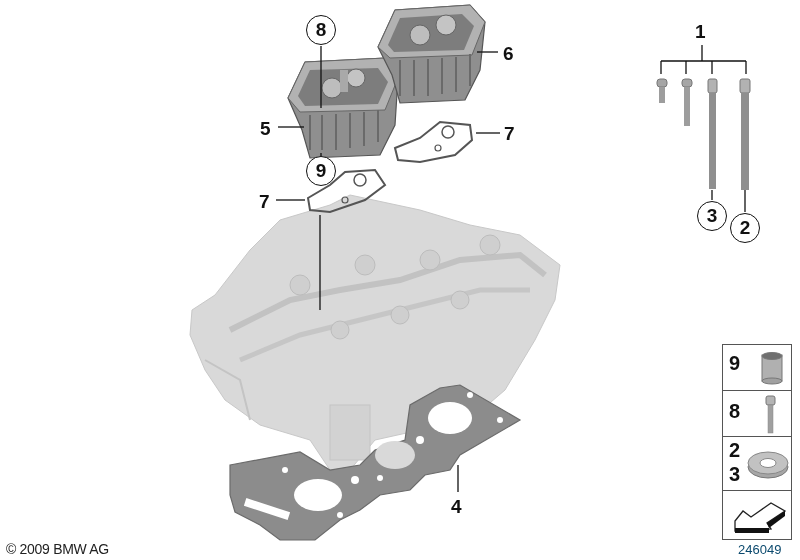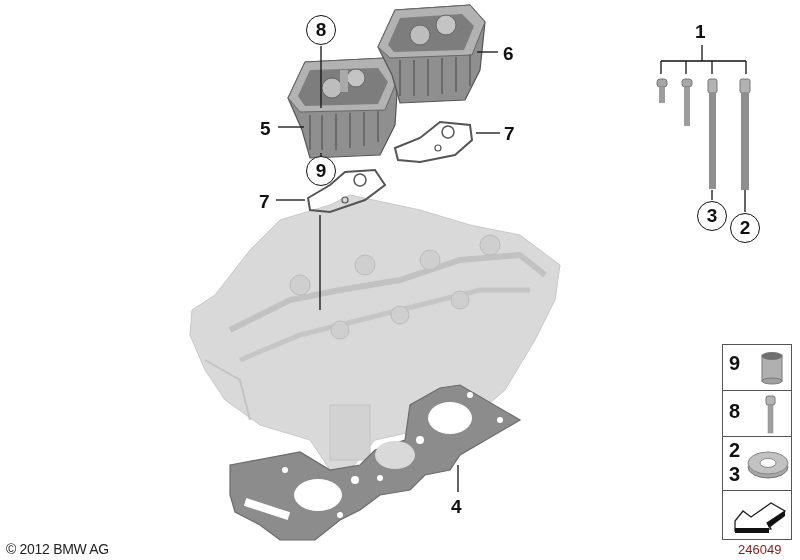--- a/index.html
+++ b/index.html
@@ -4,21 +4,21 @@
 <style>
   html, body { margin:0; padding:0; background:#ffffff; }
   body { width:800px; height:560px; position:relative; overflow:hidden; font-family:"Liberation Sans", sans-serif; color:#111; }
   .canvas { position:absolute; left:0; top:0; width:800px; height:560px; }
   .callout { position:absolute; font-family:"Liberation Sans", sans-serif; font-weight:bold; font-size:19px; color:#111; line-height:1; }
   .circle-callout { position:absolute; width:30px; height:30px; border:1.5px solid #111; border-radius:50%; background:#fff; display:flex; align-items:center; justify-content:center; font-weight:bold; font-size:19px; box-sizing:border-box; }
   .legend { position:absolute; left:722px; top:344px; width:70px; height:196px; border:1px solid #555; box-sizing:border-box; background:#fff; }
   .legend-row { position:absolute; left:0; width:68px; border-bottom:1px solid #555; box-sizing:border-box; }
   .legend-num { position:absolute; left:6px; font-weight:bold; font-size:20px; color:#111; line-height:1; }
   .copyright { position:absolute; left:6px; top:541px; font-size:14px; color:#222; letter-spacing:-0.3px; }
-  .diagram-id { position:absolute; left:738px; top:542px; font-size:13px; color:#7f1d1d; }
+  .diagram-id { position:absolute; left:738px; top:542px; font-size:13px; color:#0c4a6e; }
 </style>
 </head>
 <body>
 
 <div class="canvas">
   <svg width="800" height="560" viewBox="0 0 800 560">
 
     <g>
       <path d="M215 295 L250 250 L280 220 L330 205 L350 195 L420 210 L470 225 L520 235 L560 265 L555 300 L535 340 L505 390 L470 420 L420 430 L375 440 L350 470 L330 470 L310 440 L260 425 L225 400 L205 370 L190 335 L192 310 Z" fill="#d9d9d9" stroke="#c8c8c8" stroke-width="1"></path>
       <path d="M230 330 L290 300 L340 290 L400 280 L460 260 L520 255 L545 275" fill="none" stroke="#c2c2c2" stroke-width="6"></path>
@@ -160,15 +160,15 @@
     </div>
     <div class="legend-row" style="top:146px; height:48px; border-bottom:none;">
       <svg style="position:absolute; left:4px; top:4px;" width="62" height="40">
         <path d="M8 26 L16 16 L24 22 L44 8 L58 16 L40 28 L44 34 L8 36 Z" fill="#fff" stroke="#222" stroke-width="1.3"></path>
         <path d="M40 28 L58 16 L58 21 L42 33 Z" fill="#111"></path>
         <rect x="8" y="33" width="34" height="5" fill="#111"></rect>
       </svg>
     </div>
   </div>
 
-  <div class="copyright">© 2012 BMW AG</div>
+  <div class="copyright">© 2009 BMW AG</div>
   <div class="diagram-id">246049</div>
 </div>
 
 </body></html>

